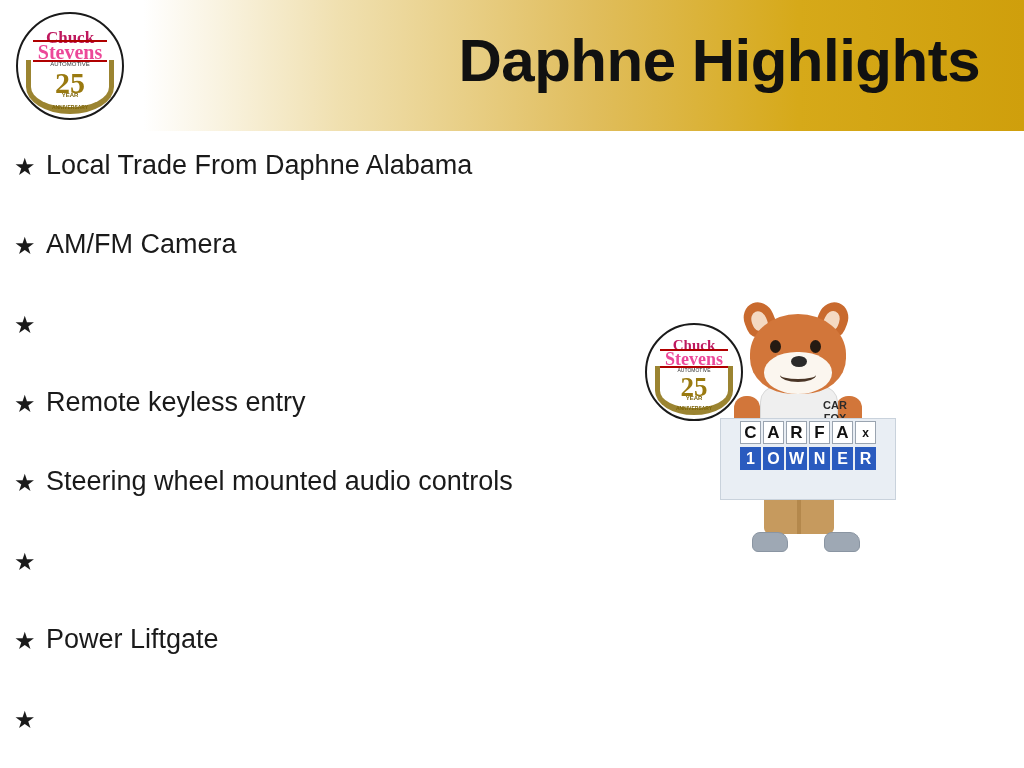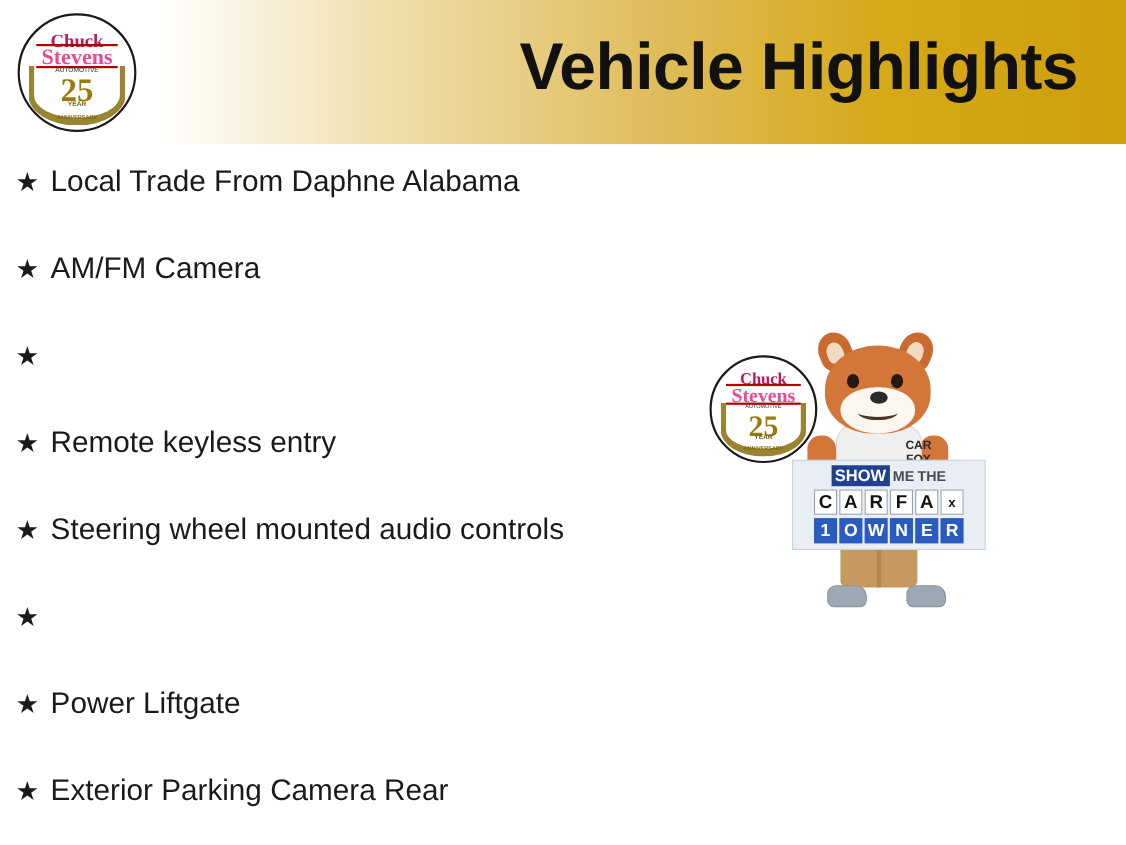--- a/index.html
+++ b/index.html
@@ -336,21 +336,21 @@
     text-align: center;
     padding: 0 3px;
   }
 </style>
 </head>
 <body>
 
 <div class="slide">
 
   <div class="header">
-    <div class="header-title">Vehicle Highlights</div>
+    <div class="header-title">Daphne Highlights</div>
 
     <div class="logo">
       <div class="logo-inner">
         <div class="lg-chuck" style="font-size:17px;">Chuck</div>
         <div class="lg-stevens" style="font-size:20px;">Stevens</div>
         <div class="lg-rule" style="top:25%;"></div>
         <div class="lg-rule" style="top:44%;"></div>
         <div class="lg-sub" style="top:45%; font-size:6px;">AUTOMOTIVE</div>
         <div class="lg-25" style="font-size:30px;">25</div>
         <div class="wreath"></div>
@@ -382,21 +382,20 @@
     </div>
     <div class="bullet-row">
       <div class="bullet-star">★</div>
     </div>
     <div class="bullet-row">
       <div class="bullet-star">★</div>
       <div class="bullet-text">Power Liftgate</div>
     </div>
     <div class="bullet-row">
       <div class="bullet-star">★</div>
-      <div class="bullet-text">Exterior Parking Camera Rear</div>
     </div>
   </div>
 
   <div class="logo-sm">
     <div class="logo-inner">
       <div class="lg-chuck" style="font-size:15px;">Chuck</div>
       <div class="lg-stevens" style="font-size:18px;">Stevens</div>
       <div class="lg-rule" style="top:25%;"></div>
       <div class="lg-rule" style="top:44%;"></div>
       <div class="lg-sub" style="top:45%; font-size:5px;">AUTOMOTIVE</div>
@@ -431,25 +430,20 @@
         <div class="fox-ear-in"></div>
       </div>
     <div class="fox-head"></div>
     <div class="fox-muzzle"></div>
     <div class="fox-smile"></div>
     <div class="fox-nose"></div>
     <div class="fox-eye l"></div>
     <div class="fox-eye r"></div>
 
     <div class="sign">
-      <div class="sign-line1">
-        <span class="show">SHOW</span>
-        <span class="me">ME</span>
-        <span class="the">THE</span>
-      </div>
       <div class="sign-line2">
         <span class="tile">C</span>
         <span class="tile">A</span>
         <span class="tile">R</span>
         <span class="tile">F</span>
         <span class="tile">A</span>
         <span class="tile sm">x</span>
       </div>
       <div class="sign-line3">
         <span class="tile-blue">1</span>

